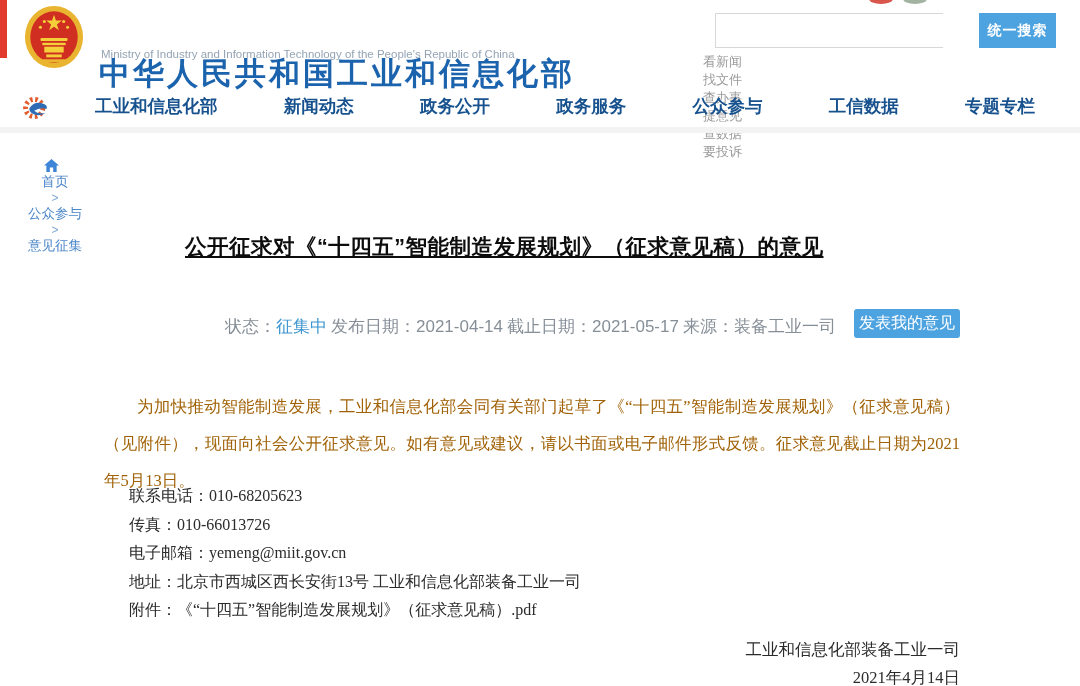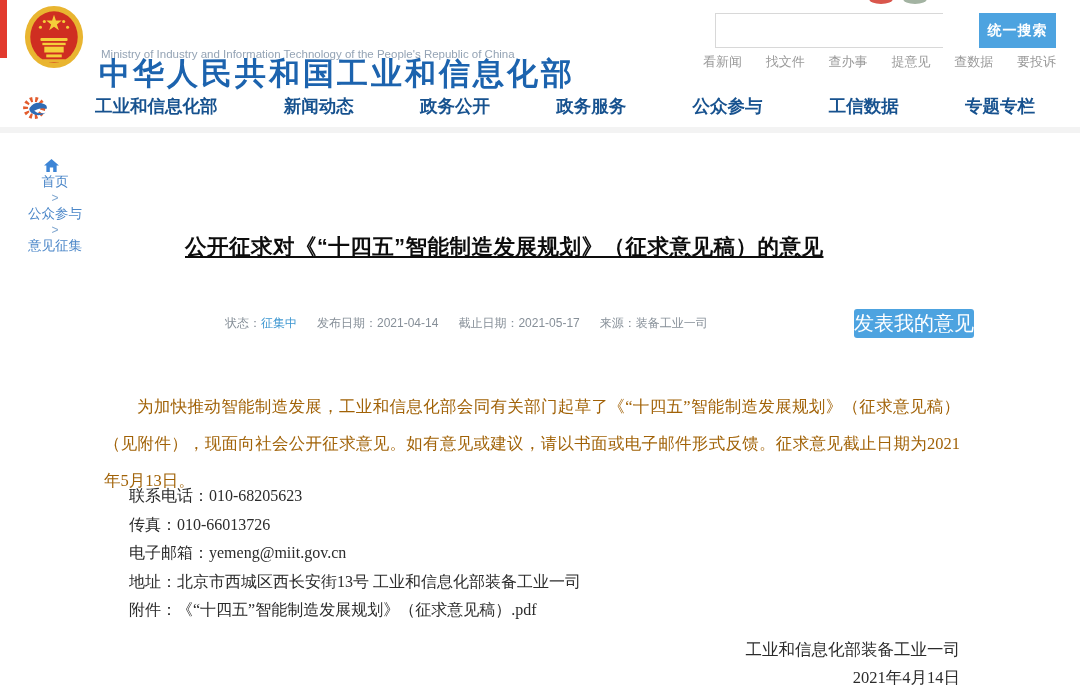--- a/index.html
+++ b/index.html
@@ -29,21 +29,21 @@
     padding:0 10px; font-size:14px; color:#333;
   }
   .search-button {
     width:77px; height:35px; background:#4da3e0; color:#fff; border:none;
     font-size:14px; font-weight:bold; cursor:pointer; letter-spacing:1px;
     font-family:"Liberation Sans", sans-serif;
     margin-left:36px;
   }
   .quick-links {
     position:absolute; left:703px; top:53px; width:353px;
-    display:flex; justify-content:space-between; font-size:13px; color:#9a9a9a;
+    display:flex; justify-content:space-between; font-size:13px; color:#9a9a9a;flex-direction:column;
   }
   .quick-links span { cursor:pointer; }
 
   
   .nav {
     position:absolute; left:0; top:85px; width:1080px; height:48px;
     border-bottom:6px solid #f3f3f3;
   }
   .nav-logo { position:absolute; left:21px; top:4px; width:34px; height:36px; }
   .nav-items {
@@ -62,28 +62,28 @@
   .breadcrumb .sep { color:#7fa6cf; margin:0 9px; font-size:12px; }
   .breadcrumb .crumb { cursor:pointer; }
   .home-icon { width:15px; height:14px; margin-right:7px; }
 
   
   .article-title {
     position:absolute; left:185px; top:232px; width:800px;
     font-size:21.5px; font-weight:bold; color:#0d0d0d; letter-spacing:0.5px;text-decoration:underline;
   }
   .meta-row {
-    position:absolute; left:225px; top:315px; display:flex; gap:20px;
-    font-size:12px; color:#868f98; white-space:nowrap;
+    position:absolute; left:225px; top:315px; display:flex; gap:4px;
+    font-size:17px; color:#868f98; white-space:nowrap;
   }
   .meta-status-value { color:#3e97d1; }
   .action-button {
-    position:absolute; left:854px; top:309px; width:120px; height:29px;
+    position:absolute; left:854px; top:309px; width:106px; height:29px;
     background:#4da3e0; color:#fff; border:none; border-radius:3px;
-    font-size:20px; cursor:pointer; font-family:"Liberation Sans", sans-serif;
+    font-size:16px; cursor:pointer; font-family:"Liberation Sans", sans-serif;
   }
 
   .article-body {
     position:absolute; left:104px; top:388px; width:856px;
     font-family:"Liberation Serif", serif; font-size:16.5px; color:#a16207;
     line-height:37px; text-indent:2em; text-align:justify;
   }
   .contact-block {
     position:absolute; left:129px; top:482px; width:830px;
     font-family:Liberation Serif, serif; font-size:16px; color:#2b2b2b;

